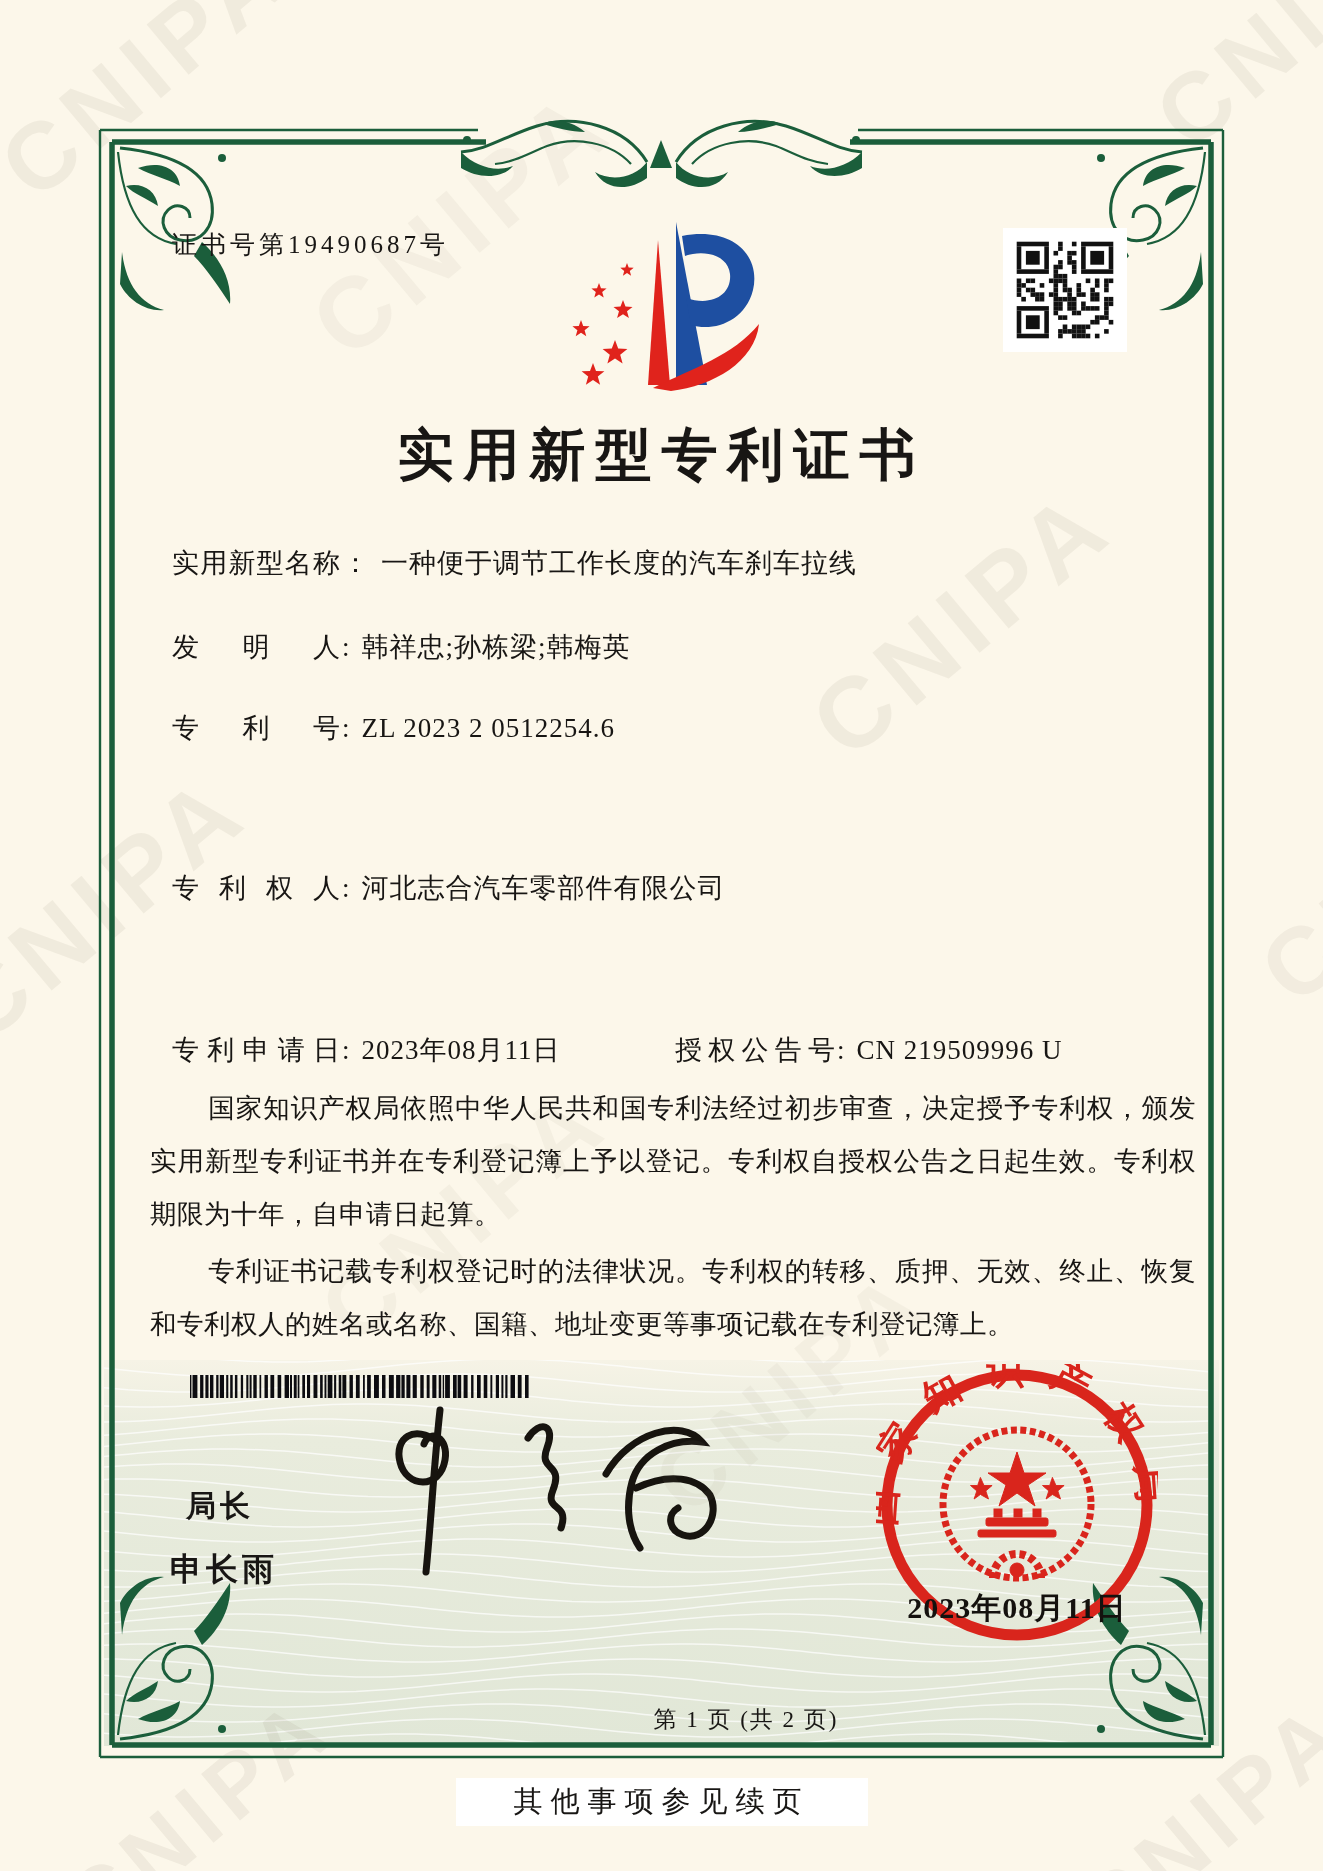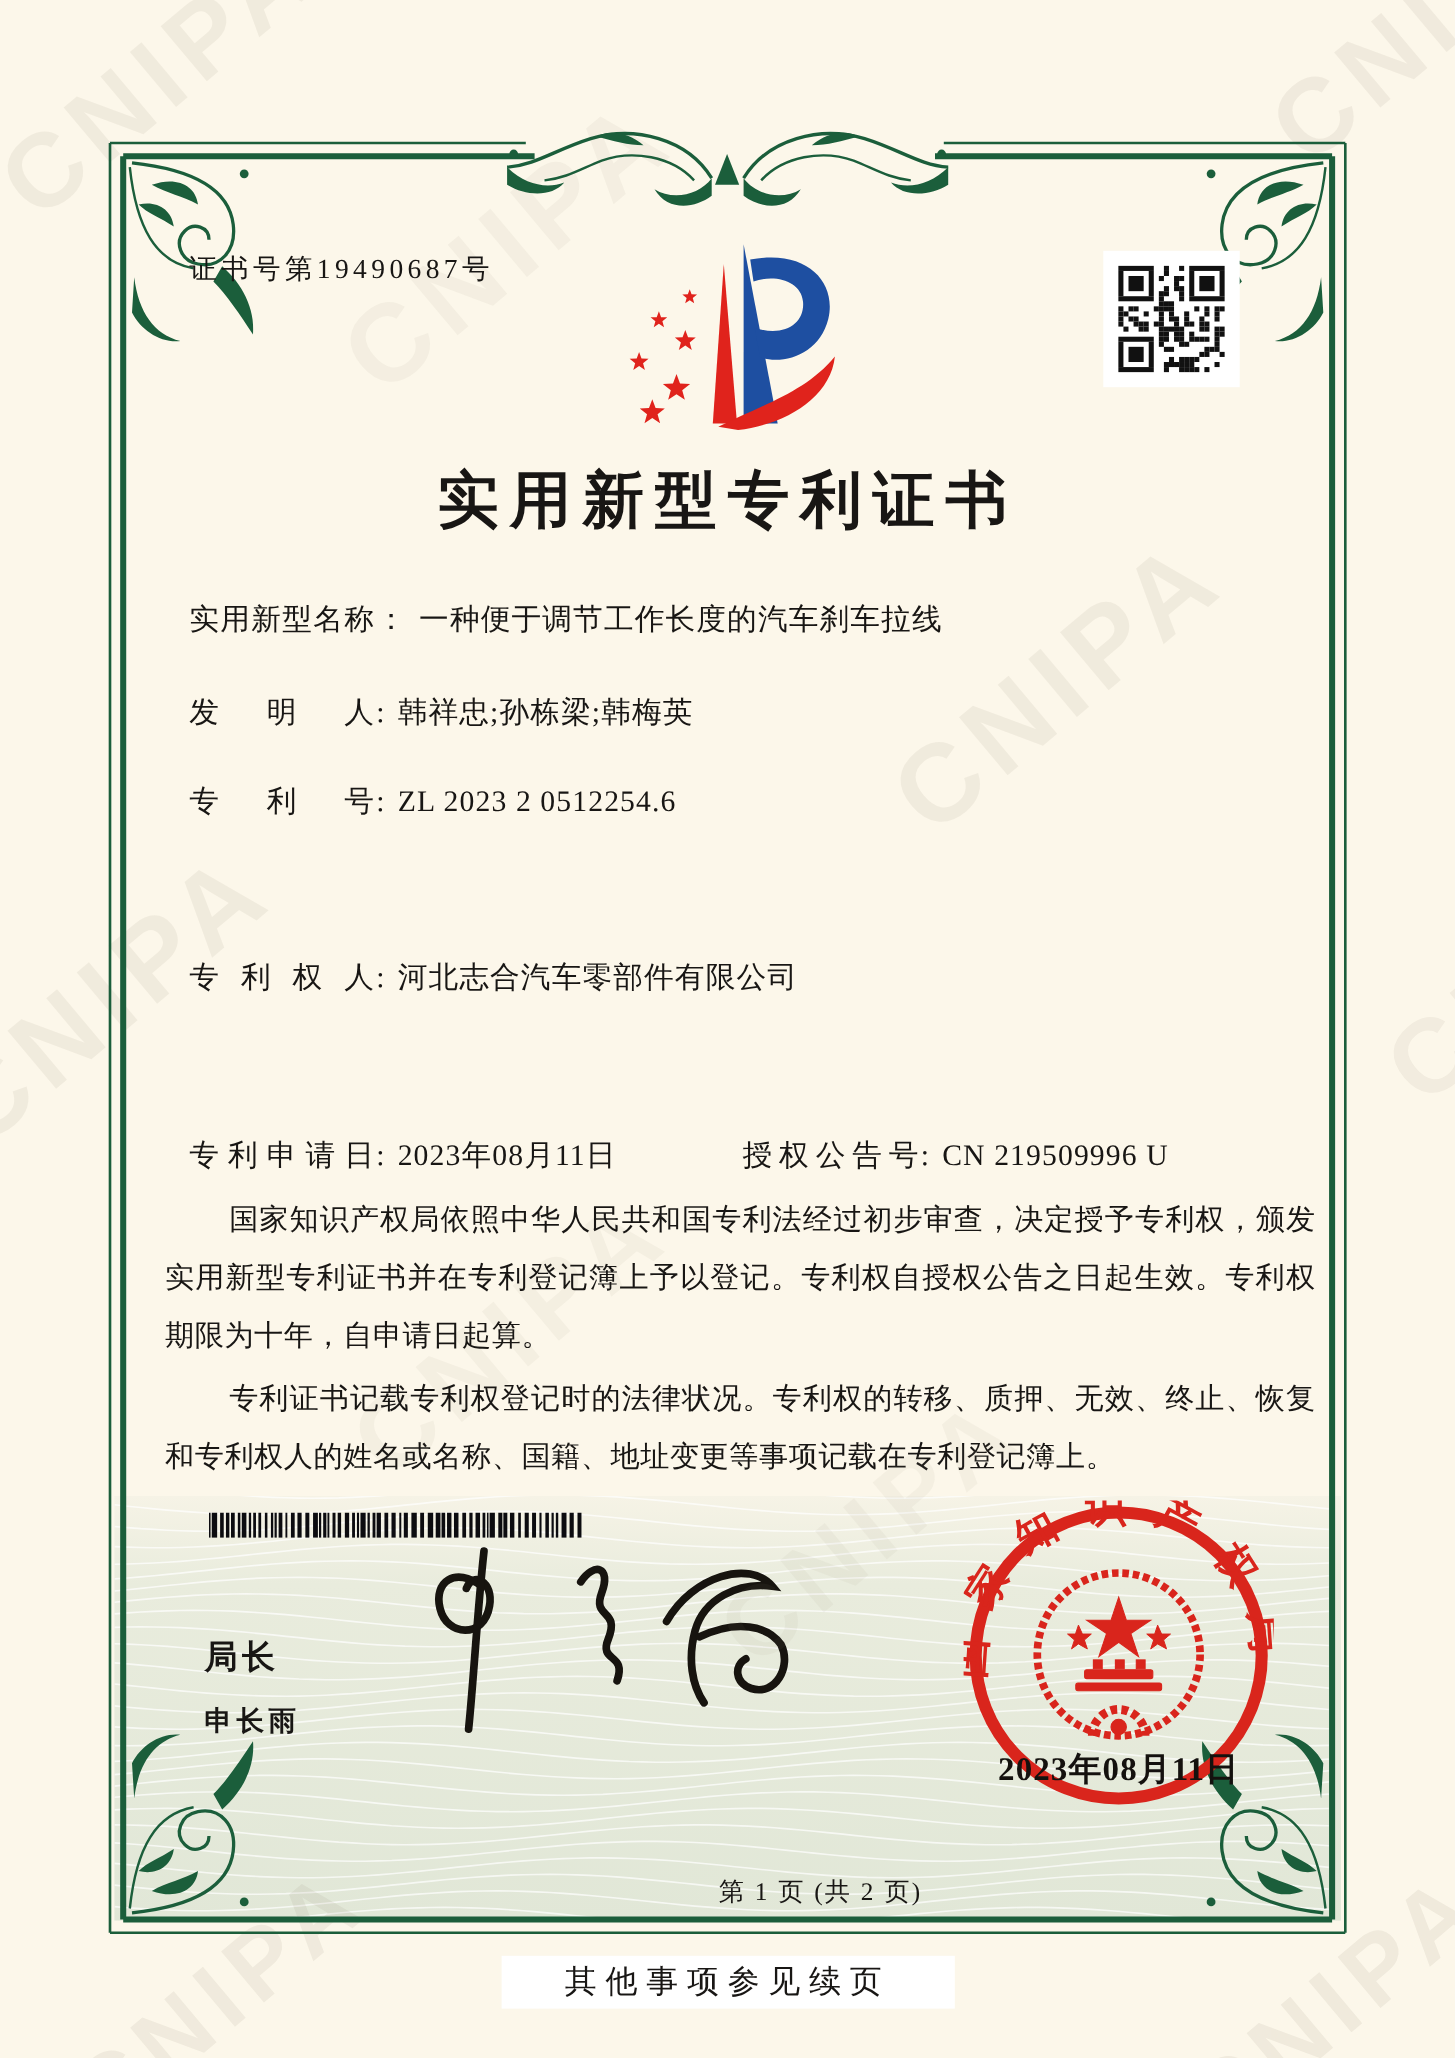--- a/index.html
+++ b/index.html
@@ -22,21 +22,21 @@
   .fgroup2{position:absolute;left:503px;top:0;}
   .fgroup2 .flabel{width:160px;}
   .paras{position:absolute;left:150px;top:1082px;width:1046px;font-size:26.5px;line-height:53px;text-align:justify;}
   .paras p{margin:0;text-indent:2.2em;letter-spacing:0.5px;}
   .paras p + p{margin-top:4px;}
   .guilloche{position:absolute;left:104px;top:1360px;width:1115px;height:386px;
              background:linear-gradient(180deg,#f6f3e6 0px,#e9ecdd 80px,#e1e7d7 100%);}
   .barcode{position:absolute;left:190px;top:1375px;}
   .sig-title{position:absolute;left:186px;top:1486px;font-size:30px;
              font-family:"Liberation Sans","DejaVu Sans",sans-serif;font-weight:600;letter-spacing:4px;}
-  .sig-name{position:absolute;left:186px;top:1548px;font-size:25px;
+  .sig-name{position:absolute;left:170px;top:1548px;font-size:32px;
             font-family:Liberation Sans, sans-serif;font-weight:600;letter-spacing:4px;}
   .sig-script{position:absolute;left:378px;top:1402px;}
   .seal{position:absolute;left:876px;top:1364px;}
   .seal-date{position:absolute;left:872px;top:1588px;width:290px;text-align:center;
              font-size:30px;font-weight:bold;color:#14110e;letter-spacing:1px;}
   .page-info{position:absolute;left:100px;top:1704px;width:1292px;text-align:center;font-size:23px;letter-spacing:2px;}
   .continuation{position:absolute;left:50%;transform:translateX(-50%);top:1778px;
                 background:#ffffff;padding:4px 58px;font-size:29px;letter-spacing:8px;font-weight:500;}
 </style>
 </head>

